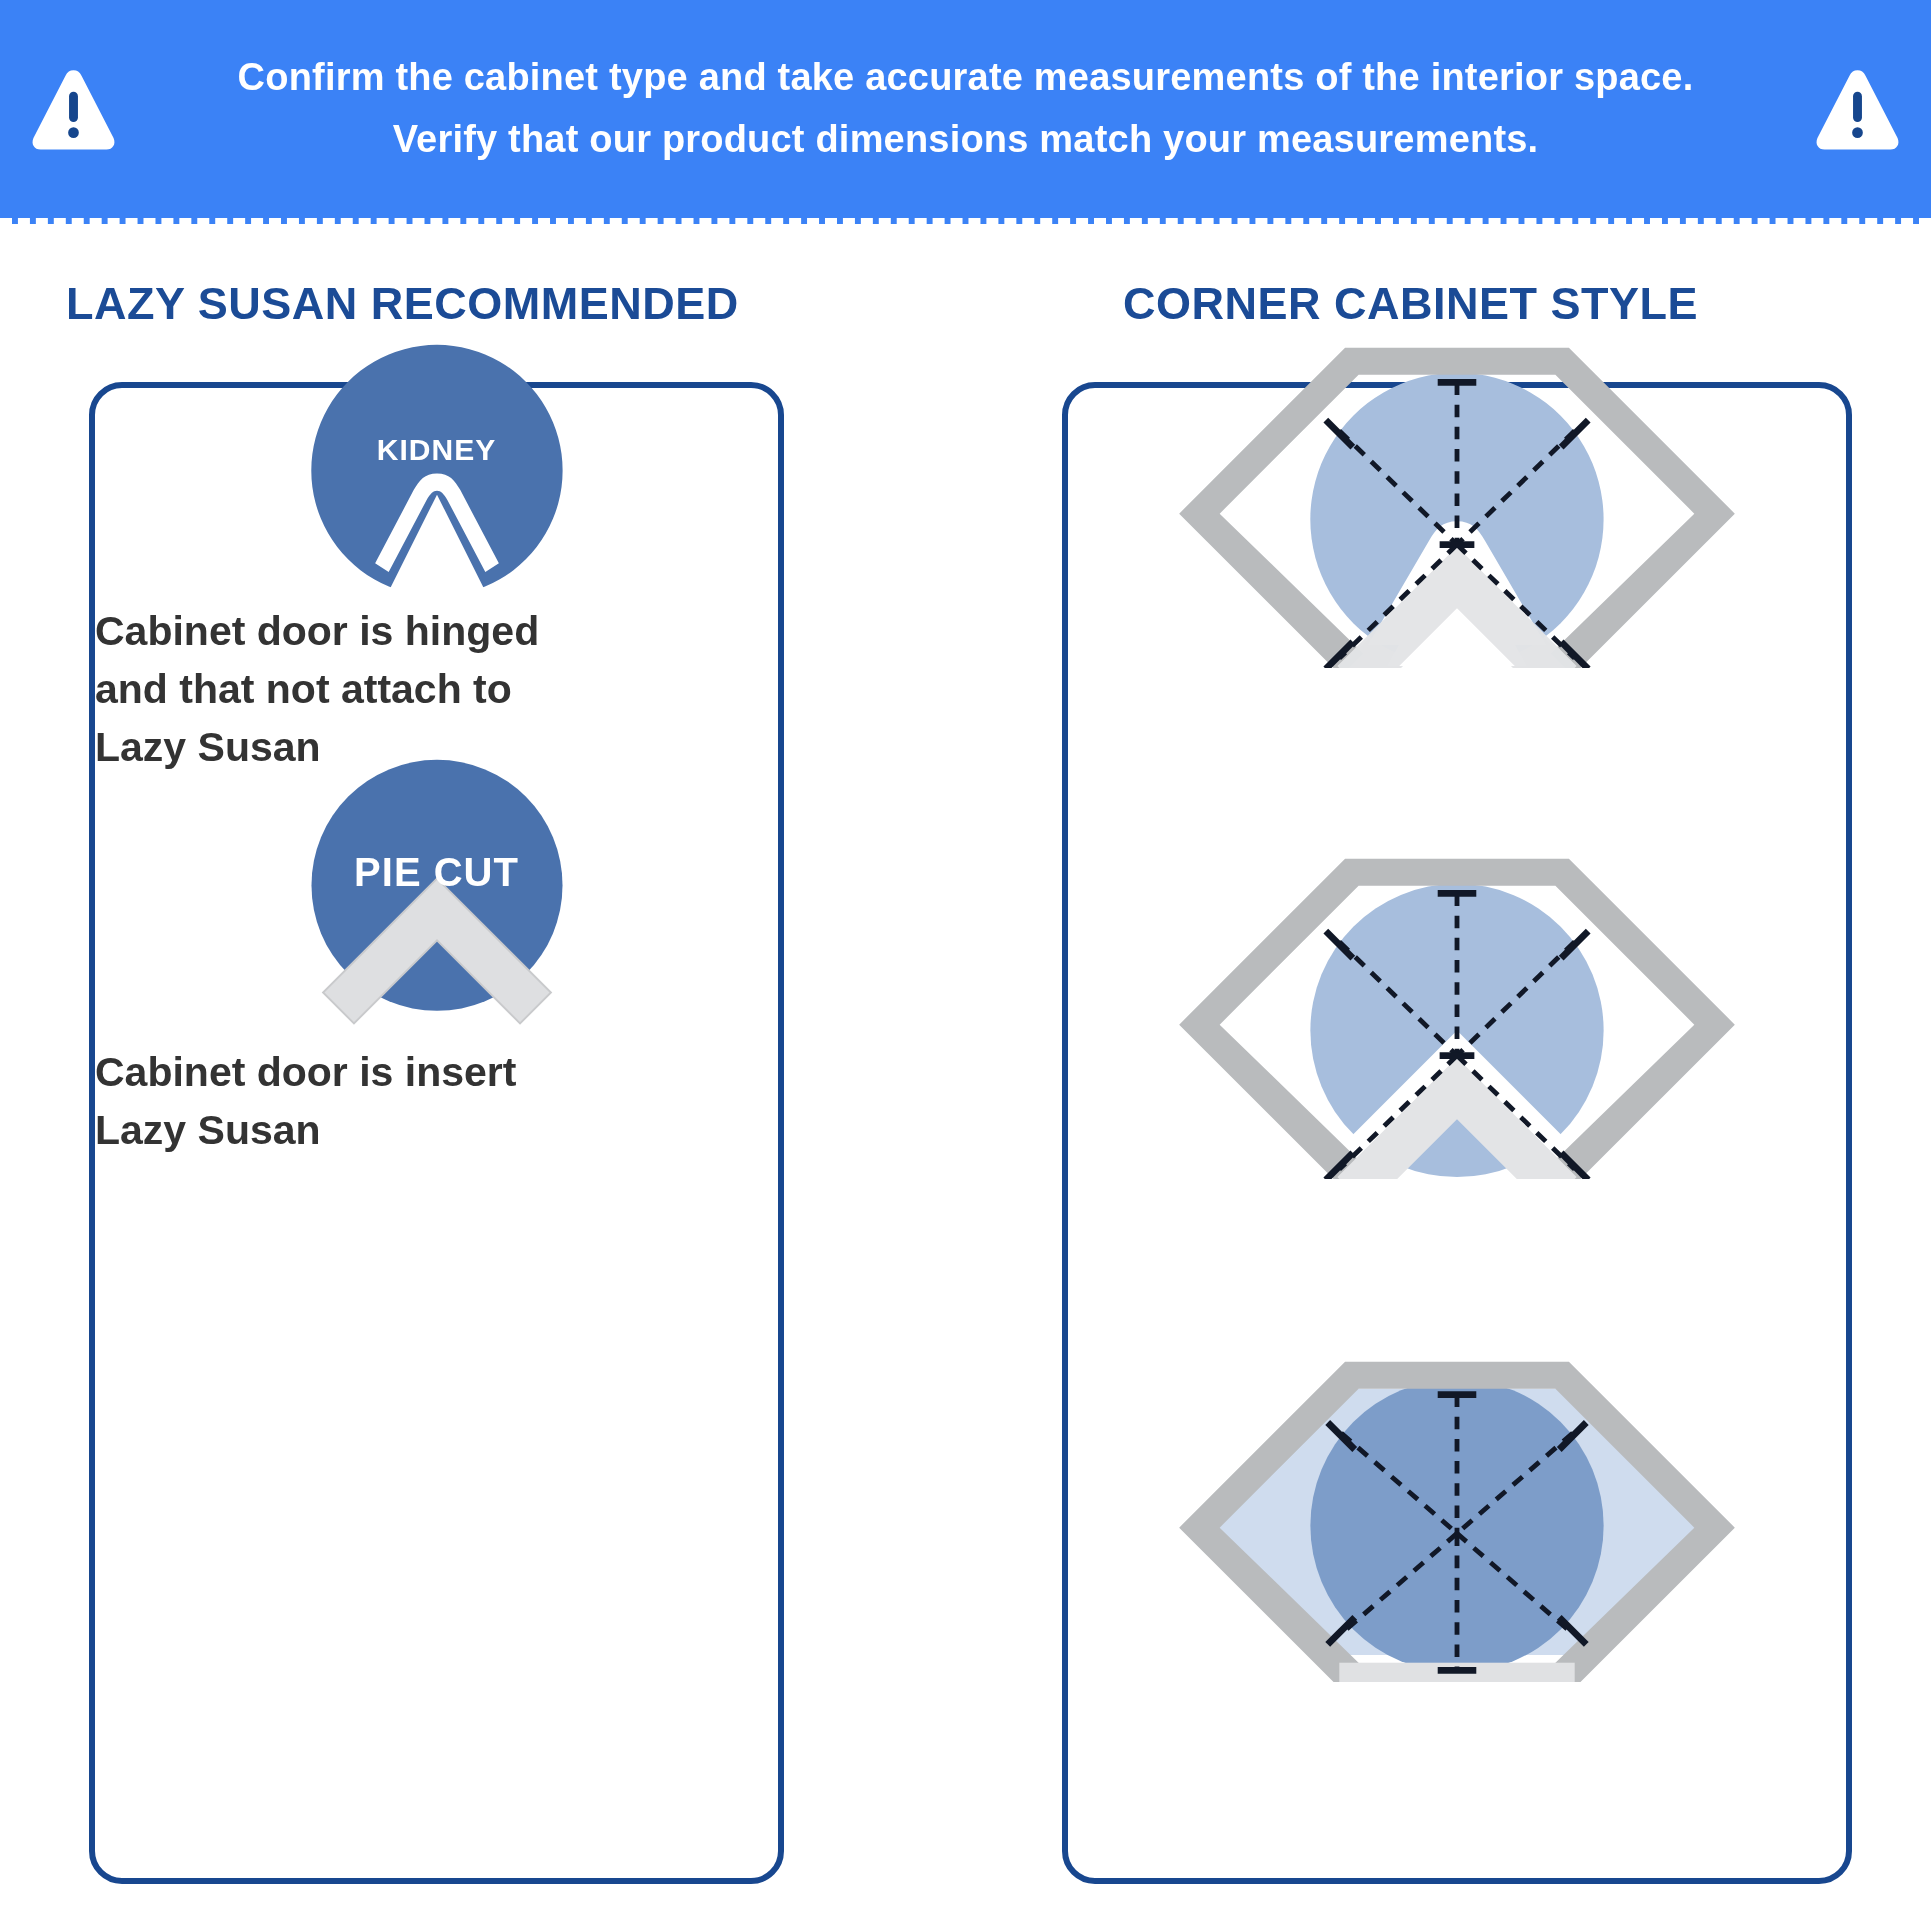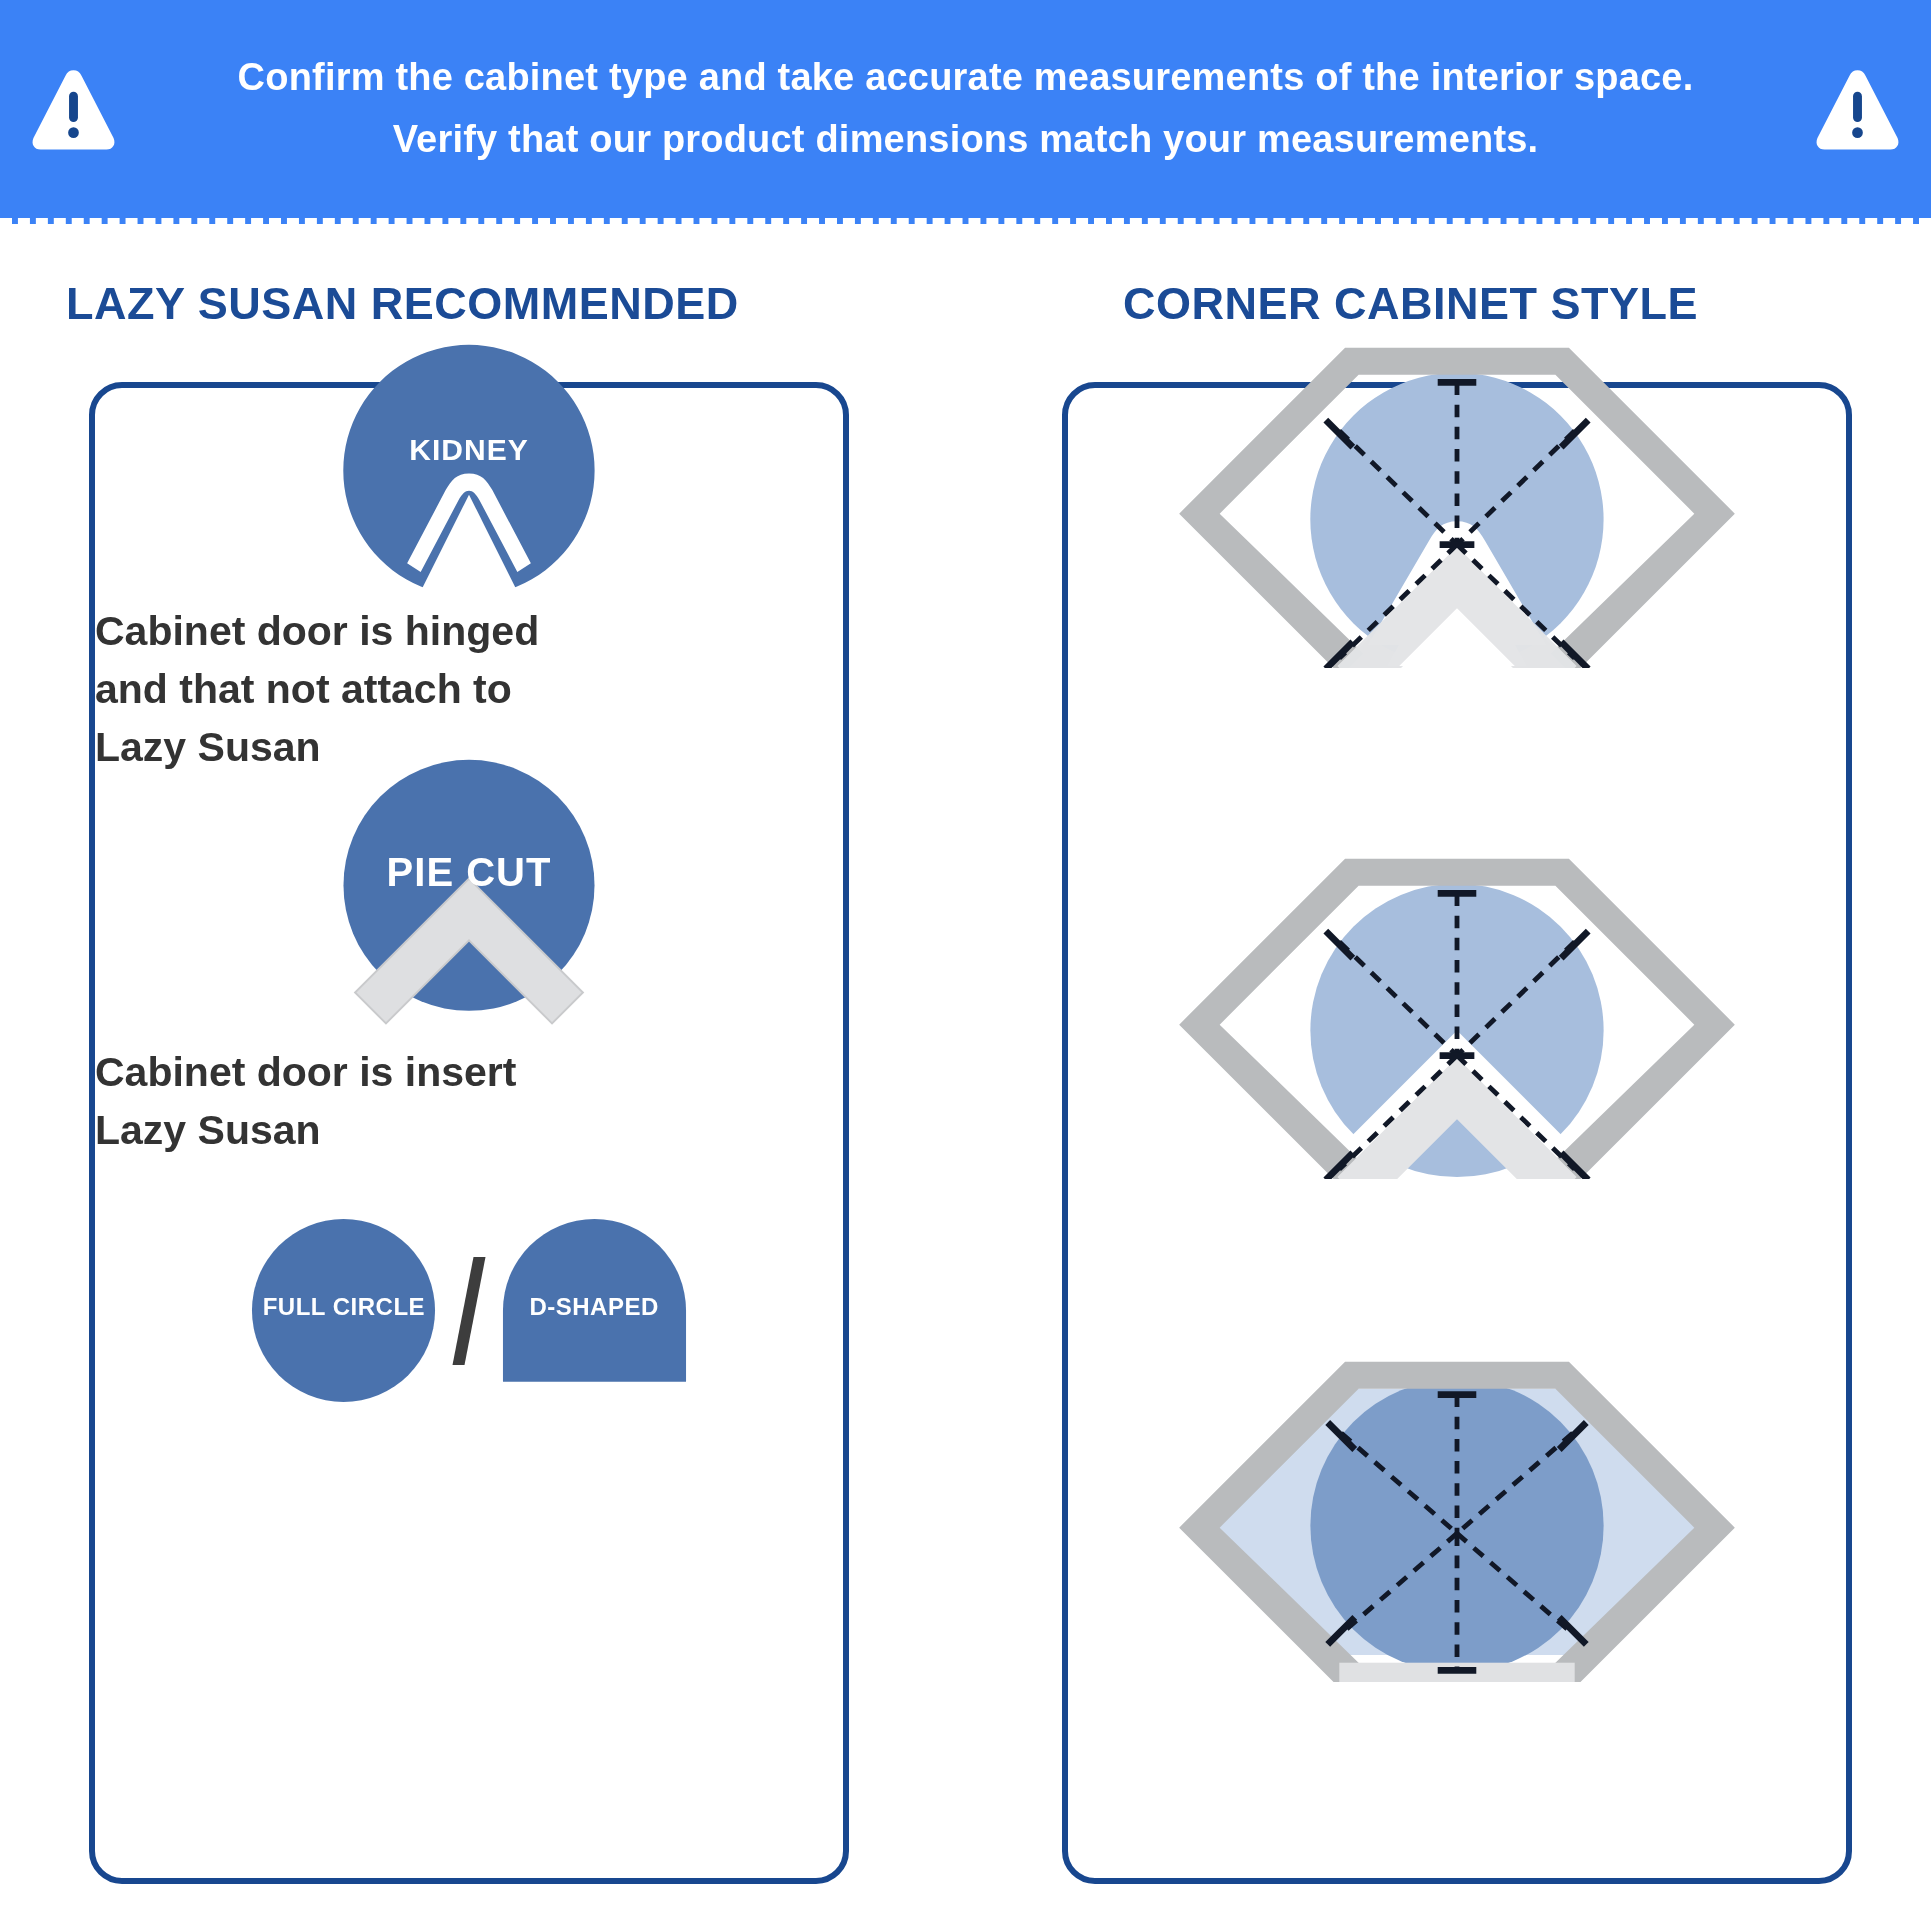--- a/index.html
+++ b/index.html
@@ -43,21 +43,21 @@
   #title-left  { left: 66px;  top: 278px; }
   #title-right { left: 1123px; top: 278px; }
 
   
   .card {
     position: absolute;
     border: 6.8px solid #18478f;
     border-radius: 33px;
     background: #ffffff;
   }
-  #card-left  { left: 89px;  top: 382px; width: 760px;  height: 1502px; padding-left: 21px; }
+  #card-left  { left: 89px;  top: 382px; width: 695px;  height: 1502px; padding-left: 21px; }
   #card-right { left: 1062px; top: 382px; width: 790px; height: 1502px; }
 
   
   .shape-block { position: absolute; left: 0; width: 100%; text-align: center; }
 
   .svg-shape { display: block; margin: 0 auto; }
 
   .caption {
     font-size: 41px; font-weight: bold;
     color: #333333; line-height: 1.42;
@@ -154,41 +154,20 @@
       </svg>
       <div style="position:absolute; top:95px; left:0; width:100%; text-align:center;
                   color:#ffffff; font-size:40px; font-weight:bold; letter-spacing:1px;">PIE CUT</div>
     </div>
 
     <div class="caption" style="position:absolute; top:655px; left:0; width:100%;">
       <div>Cabinet door is insert</div>
       <div>Lazy Susan</div>
     </div>
 
-    <div class="pair-row" style="top:830px;">
-
-      <div style="position:relative; width:185px; height:185px;">
-        <svg width="185" height="185" viewBox="0 0 192 192">
-          <circle cx="96" cy="96" r="95" fill="#4a72ad"></circle>
-        </svg>
-        <div style="position:absolute; top:75px; left:0; width:100%; text-align:center;
-                    color:#ffffff; font-size:24px; font-weight:bold; letter-spacing:0.5px;">FULL CIRCLE</div>
-      </div>
-
-      <span class="slash"></span>
-
-      <div style="position:relative; width:185px; height:185px;">
-        <svg width="185" height="185" viewBox="0 0 192 192">
-          <path d="M1 170 L1 96 A95 95 0 0 1 191 96 L191 170 Z" fill="#4a72ad"></path>
-        </svg>
-        <div style="position:absolute; top:75px; left:0; width:100%; text-align:center;
-                    color:#ffffff; font-size:24px; font-weight:bold; letter-spacing:0.5px;">D-SHAPED</div>
-      </div>
-
-    </div>
 
   </div>
 
   <div class="card" id="card-right">
 
     <div class="diagram" style="top:-48px;">
       <svg width="579" height="328" viewBox="0 0 600 340">
 
         <path d="M300 218 L423 341 L391 373 L300 282 L209 373 L177 341 Z" fill="#e3e4e6"></path>
 

